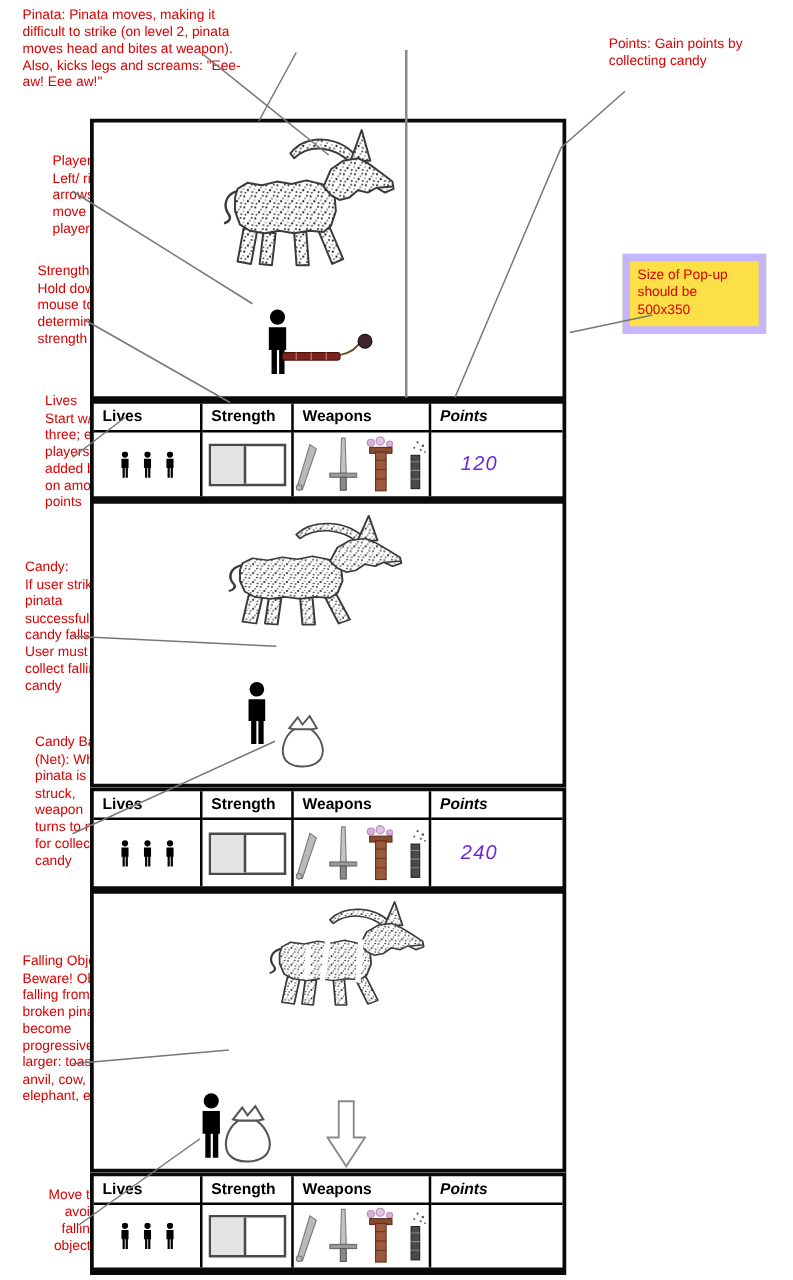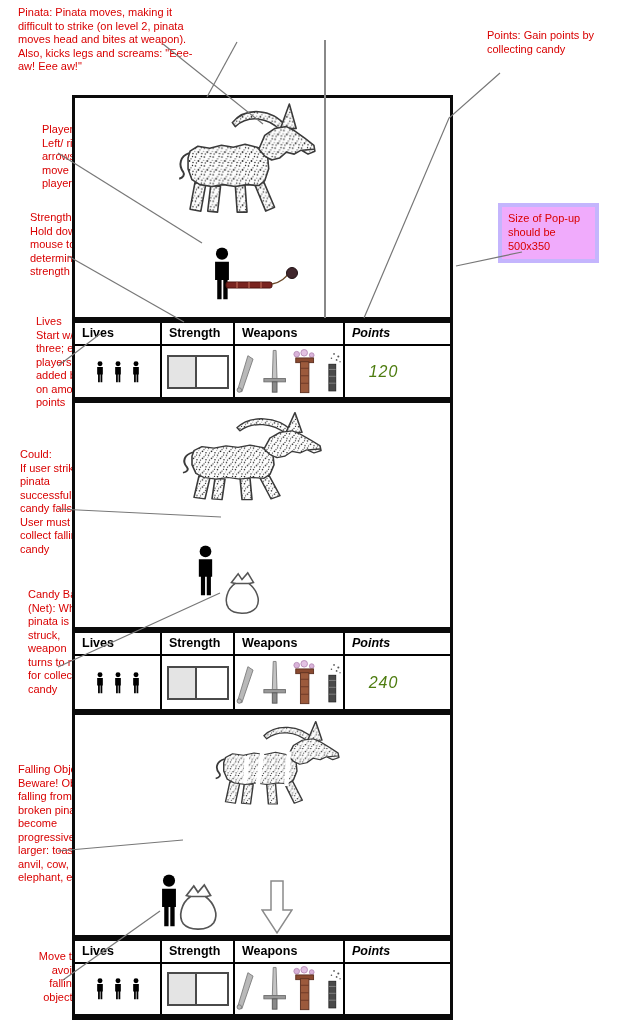--- a/index.html
+++ b/index.html
@@ -4,39 +4,39 @@
 <style>
   html,body{margin:0;padding:0;background:#fff;}
   .stage{position:relative;width:634px;height:1024px;background:#fff;overflow:hidden;
          font-family:"Liberation Sans","DejaVu Sans",sans-serif;}
   
   .note{position:absolute;color:#d90000;font-size:11px;line-height:13.5px;
         word-wrap:break-word;}
   .nt{font-weight:normal;}
   .nt.blk{display:block;}
   .note.rt{text-align:right;}
-  .popup-box{position:absolute;border:4px solid #c4b5fd;background:#f0abfc;color:#d90000;
-        font-size:11px;line-height:14px;padding:4px 3px 6px 6px;}
+  .popup-box{position:absolute;border:6px solid #c4b5fd;background:#fde047;color:#d90000;
+        font-size:11px;line-height:14px;padding:4px 13px 6px 6px;}
   
   .panel{position:absolute;left:72px;width:381px;border:3px solid #0a0a0a;
          box-sizing:border-box;background:#fff;}
   .pobj{position:absolute;}
   
   .bar{position:absolute;left:72px;width:381px;border:3px solid #0a0a0a;
        box-sizing:border-box;background:#fff;display:grid;
        grid-template-columns:87px 73px 110px 1fr;grid-template-rows:23px 1fr;}
   .hcell{border-right:2px solid #000;border-bottom:2px solid #000;
          font-size:12.5px;font-weight:bold;color:#000;padding:3px 0 0 7px;}
   .hcell.last,.vcell.last{border-right:none;font-style:italic;}
   .vcell{border-right:2px solid #000;display:flex;align-items:center;justify-content:center;gap:6px;}
   .bar3{border-bottom-width:6px;}
   .meter{width:58px;height:30px;border:2px solid #4a4a4a;background:#fff;position:relative;}
   .meter .fill{position:absolute;left:0;top:0;bottom:0;width:45%;background:#e4e4e4;
          border-right:2px solid #4a4a4a;}
-  .points-val{font-size:16px;color:#4d7c0f;letter-spacing:1px;padding-right:28px;}
+  .points-val{font-size:16px;color:#6d28d9;letter-spacing:1px;padding-right:28px;}
   .overlay{position:absolute;left:0;top:0;pointer-events:none;}
   .wicon{display:block;}
 </style>
 </head>
 <body>
 
 <div class="stage">
 
   <svg width="0" height="0" style="position:absolute">
     <defs>
@@ -92,21 +92,21 @@
     <span>Hold down left-mouse to determine strength of blow</span>
   </div>
   <div class="note" style="left:36px;top:315px;width:66px">
     <span class="nt blk">Lives</span>
     <span>Start w/ three; extra players added based on amount of points</span>
   </div>
   <div class="popup-box" style="left:498px;top:203px;width:84px">
     <span>Size of Pop-up should be 500x350</span>
   </div>
   <div class="note" style="left:20px;top:448px;width:88px">
-    <span class="nt blk">Could:</span>
+    <span class="nt blk">Candy:</span>
     <span>If user strikes pinata successfully, candy falls out.  User must try to collect falling candy</span>
   </div>
   <div class="note" style="left:28px;top:588px;width:64px">
     <span class="nt">Candy Bag (Net):</span>
     <span>When pinata is struck, weapon turns to net for collecting candy</span>
   </div>
   <div class="note" style="left:18px;top:763px;width:88px">
     <span class="nt">Falling Objects:</span>
     <span>Beware! Objects falling from broken pinata will become progressively larger: toaster, anvil, cow, elephant, etc</span>
   </div>

